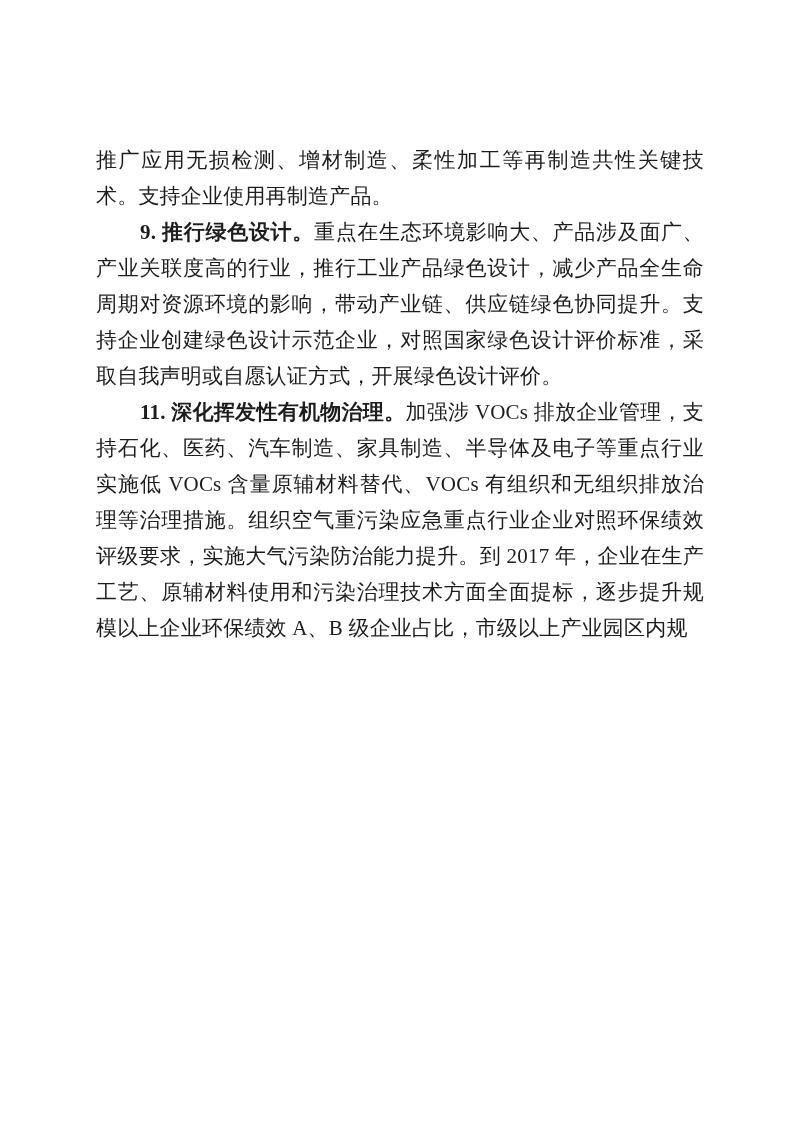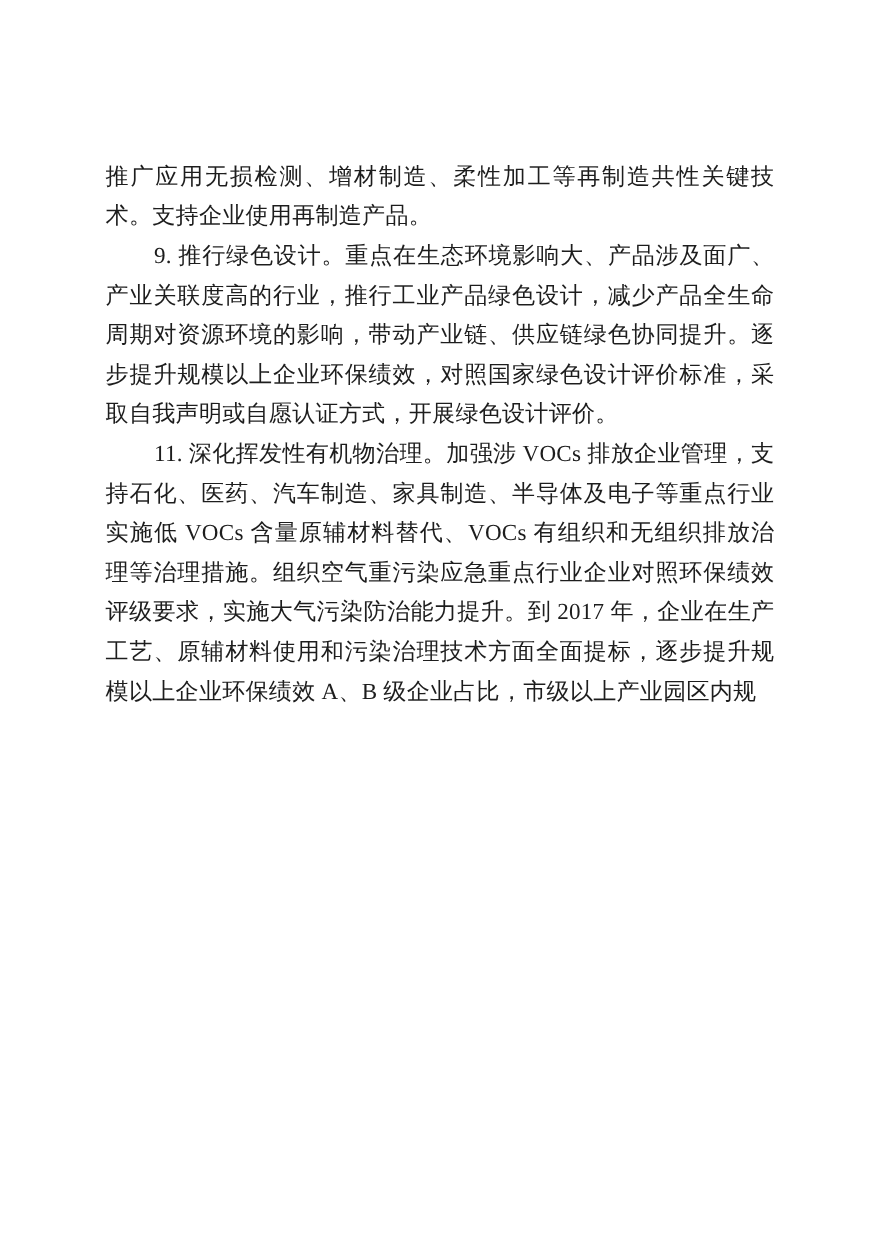--- a/index.html
+++ b/index.html
@@ -35,31 +35,31 @@
   .para.indented {
     text-indent: 44px;
   }
   .section-heading {
     margin: 0;
     padding: 0;
     text-indent: 44px;
     font-weight: normal;
   }
   .para-lead {
-    font-weight: normal;
+    font-weight: bold;
   }
 </style>
 </head>
 <body>
 
 <div class="page">
   <div class="text-block">
 
     <p class="para"><span>推广应用无损检测、增材制造、柔性加工等再制造共性关键技术。支持企业使用再制造产品。</span></p>
 
 
-    <p class="para indented"><span class="para-lead">9. 推行绿色设计。</span><span>重点在生态环境影响大、产品涉及面广、产业关联度高的行业，推行工业产品绿色设计，减少产品全生命周期对资源环境的影响，带动产业链、供应链绿色协同提升。逐步提升规模以上企业环保绩效，对照国家绿色设计评价标准，采取自我声明或自愿认证方式，开展绿色设计评价。</span></p>
+    <p class="para indented"><span class="para-lead">9. 推行绿色设计。</span><span>重点在生态环境影响大、产品涉及面广、产业关联度高的行业，推行工业产品绿色设计，减少产品全生命周期对资源环境的影响，带动产业链、供应链绿色协同提升。支持企业创建绿色设计示范企业，对照国家绿色设计评价标准，采取自我声明或自愿认证方式，开展绿色设计评价。</span></p>
 
 
     <p class="para indented"><span class="para-lead">11. 深化挥发性有机物治理。</span><span>加强涉 VOCs 排放企业管理，支持石化、医药、汽车制造、家具制造、半导体及电子等重点行业实施低 VOCs 含量原辅材料替代、VOCs 有组织和无组织排放治理等治理措施。组织空气重污染应急重点行业企业对照环保绩效评级要求，实施大气污染防治能力提升。到 2017 年，企业在生产工艺、原辅材料使用和污染治理技术方面全面提标，逐步提升规模以上企业环保绩效 A、B 级企业占比，市级以上产业园区内规</span></p>
 
   </div>
 </div>
 
 </body></html>

